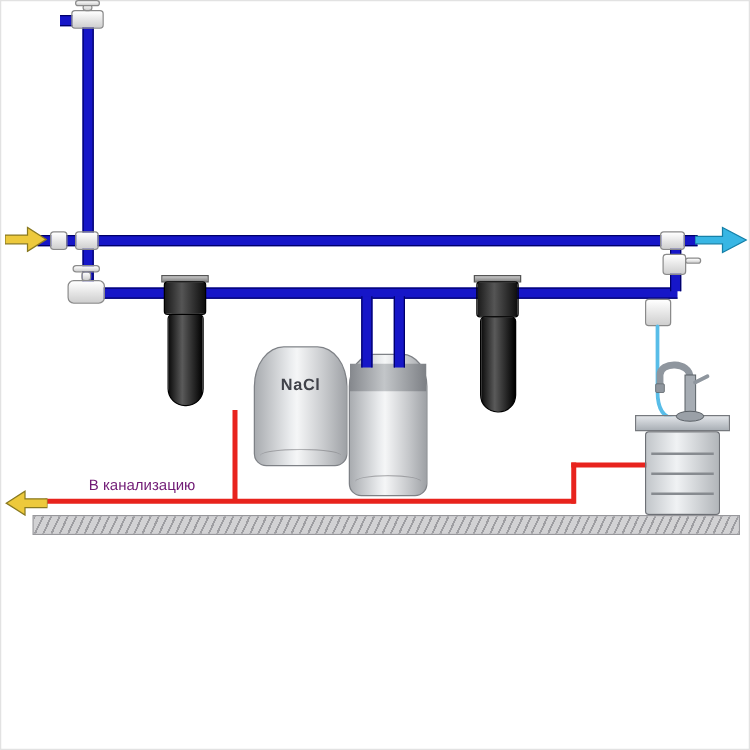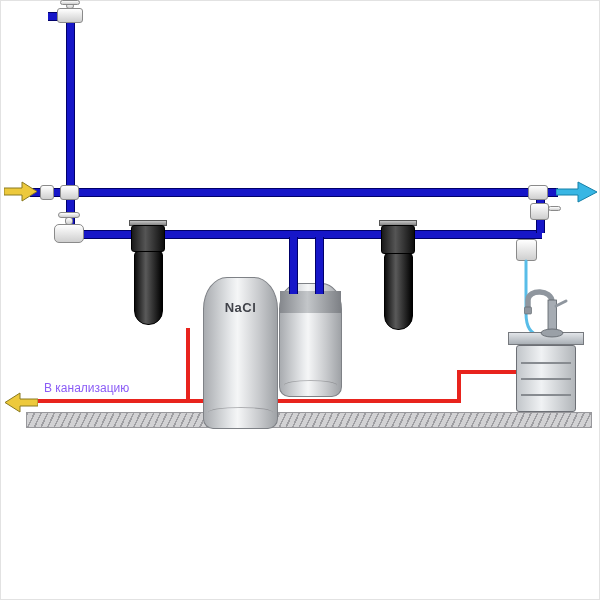--- a/index.html
+++ b/index.html
@@ -35,21 +35,21 @@
              background:linear-gradient(90deg,#85888d,#c3c6c9 45%,#7d8085);}
   .tank-label{position:absolute;left:0;width:100%;text-align:center;
               font-size:13px;font-weight:bold;color:#41434a;letter-spacing:.5px;}
   .ledge{position:absolute;background:linear-gradient(180deg,#e2e5e9,#aab0b6);
          border:1px solid #76797e;box-sizing:border-box;}
   .unit{position:absolute;background:linear-gradient(90deg,#c2c6ca,#f0f2f4 42%,#b2b6ba);
         border:1px solid #6d7076;border-radius:3px;box-sizing:border-box;}
   .unit-line{position:absolute;left:4px;right:4px;height:2px;background:#878b90;}
   .floor{position:absolute;background:repeating-linear-gradient(115deg,var(--floor-dark) 0px,var(--floor-dark) 1.5px,var(--floor-light) 1.5px,var(--floor-light) 6px);
          border:1px solid #98989c;box-sizing:border-box;}
-  .caption{position:absolute;font-size:12px;color:#8b5cf6;}
+  .caption{position:absolute;font-size:12px;color:#701a75;margin-left:27px;}
 </style>
 </head>
 <body>
 
 <div class="canvas">
 
   <div class="floor" style="left:26px;top:412px;width:566px;height:16px;"></div>
 
   <div class="drain" style="left:186px;top:328px;width:4px;height:74px;"></div>
   <div class="drain" style="left:36px;top:399px;width:424px;height:4px;"></div>
@@ -91,21 +91,21 @@
   <div class="fitting" style="left:516px;top:239px;width:21px;height:22px;"></div>
 
   <div class="filter-bracket" style="left:129px;top:220px;width:38px;height:6px;"></div>
   <div class="filter-cap" style="left:131px;top:225px;width:34px;height:27px;"></div>
   <div class="filter-body" style="left:134px;top:251px;width:29px;height:74px;"></div>
 
   <div class="filter-bracket" style="left:379px;top:220px;width:38px;height:6px;"></div>
   <div class="filter-cap" style="left:381px;top:225px;width:34px;height:29px;"></div>
   <div class="filter-body" style="left:384px;top:253px;width:29px;height:77px;"></div>
 
-  <div class="tank" style="left:203px;top:277px;width:75px;height:152px;border-radius:24px 24px 10px 10px / 32px 32px 10px 10px;">
+  <div class="tank" style="left:203px;top:277px;width:75px;height:96px;border-radius:24px 24px 10px 10px / 32px 32px 10px 10px;">
     <div class="tank-label" style="top:22px;">NaCl</div>
     <div class="tank-ring" style="top:86%;"></div>
   </div>
   <div class="tank" style="left:279px;top:283px;width:63px;height:114px;border-radius:20px 20px 10px 10px / 26px 26px 10px 10px;">
     <div class="tank-band" style="top:7px;"></div>
     <div class="tank-ring" style="top:86%;"></div>
   </div>
 
   <div class="pipe-v" style="left:289px;top:237px;height:57px;"></div>
   <div class="pipe-v" style="left:315px;top:237px;height:57px;"></div>

